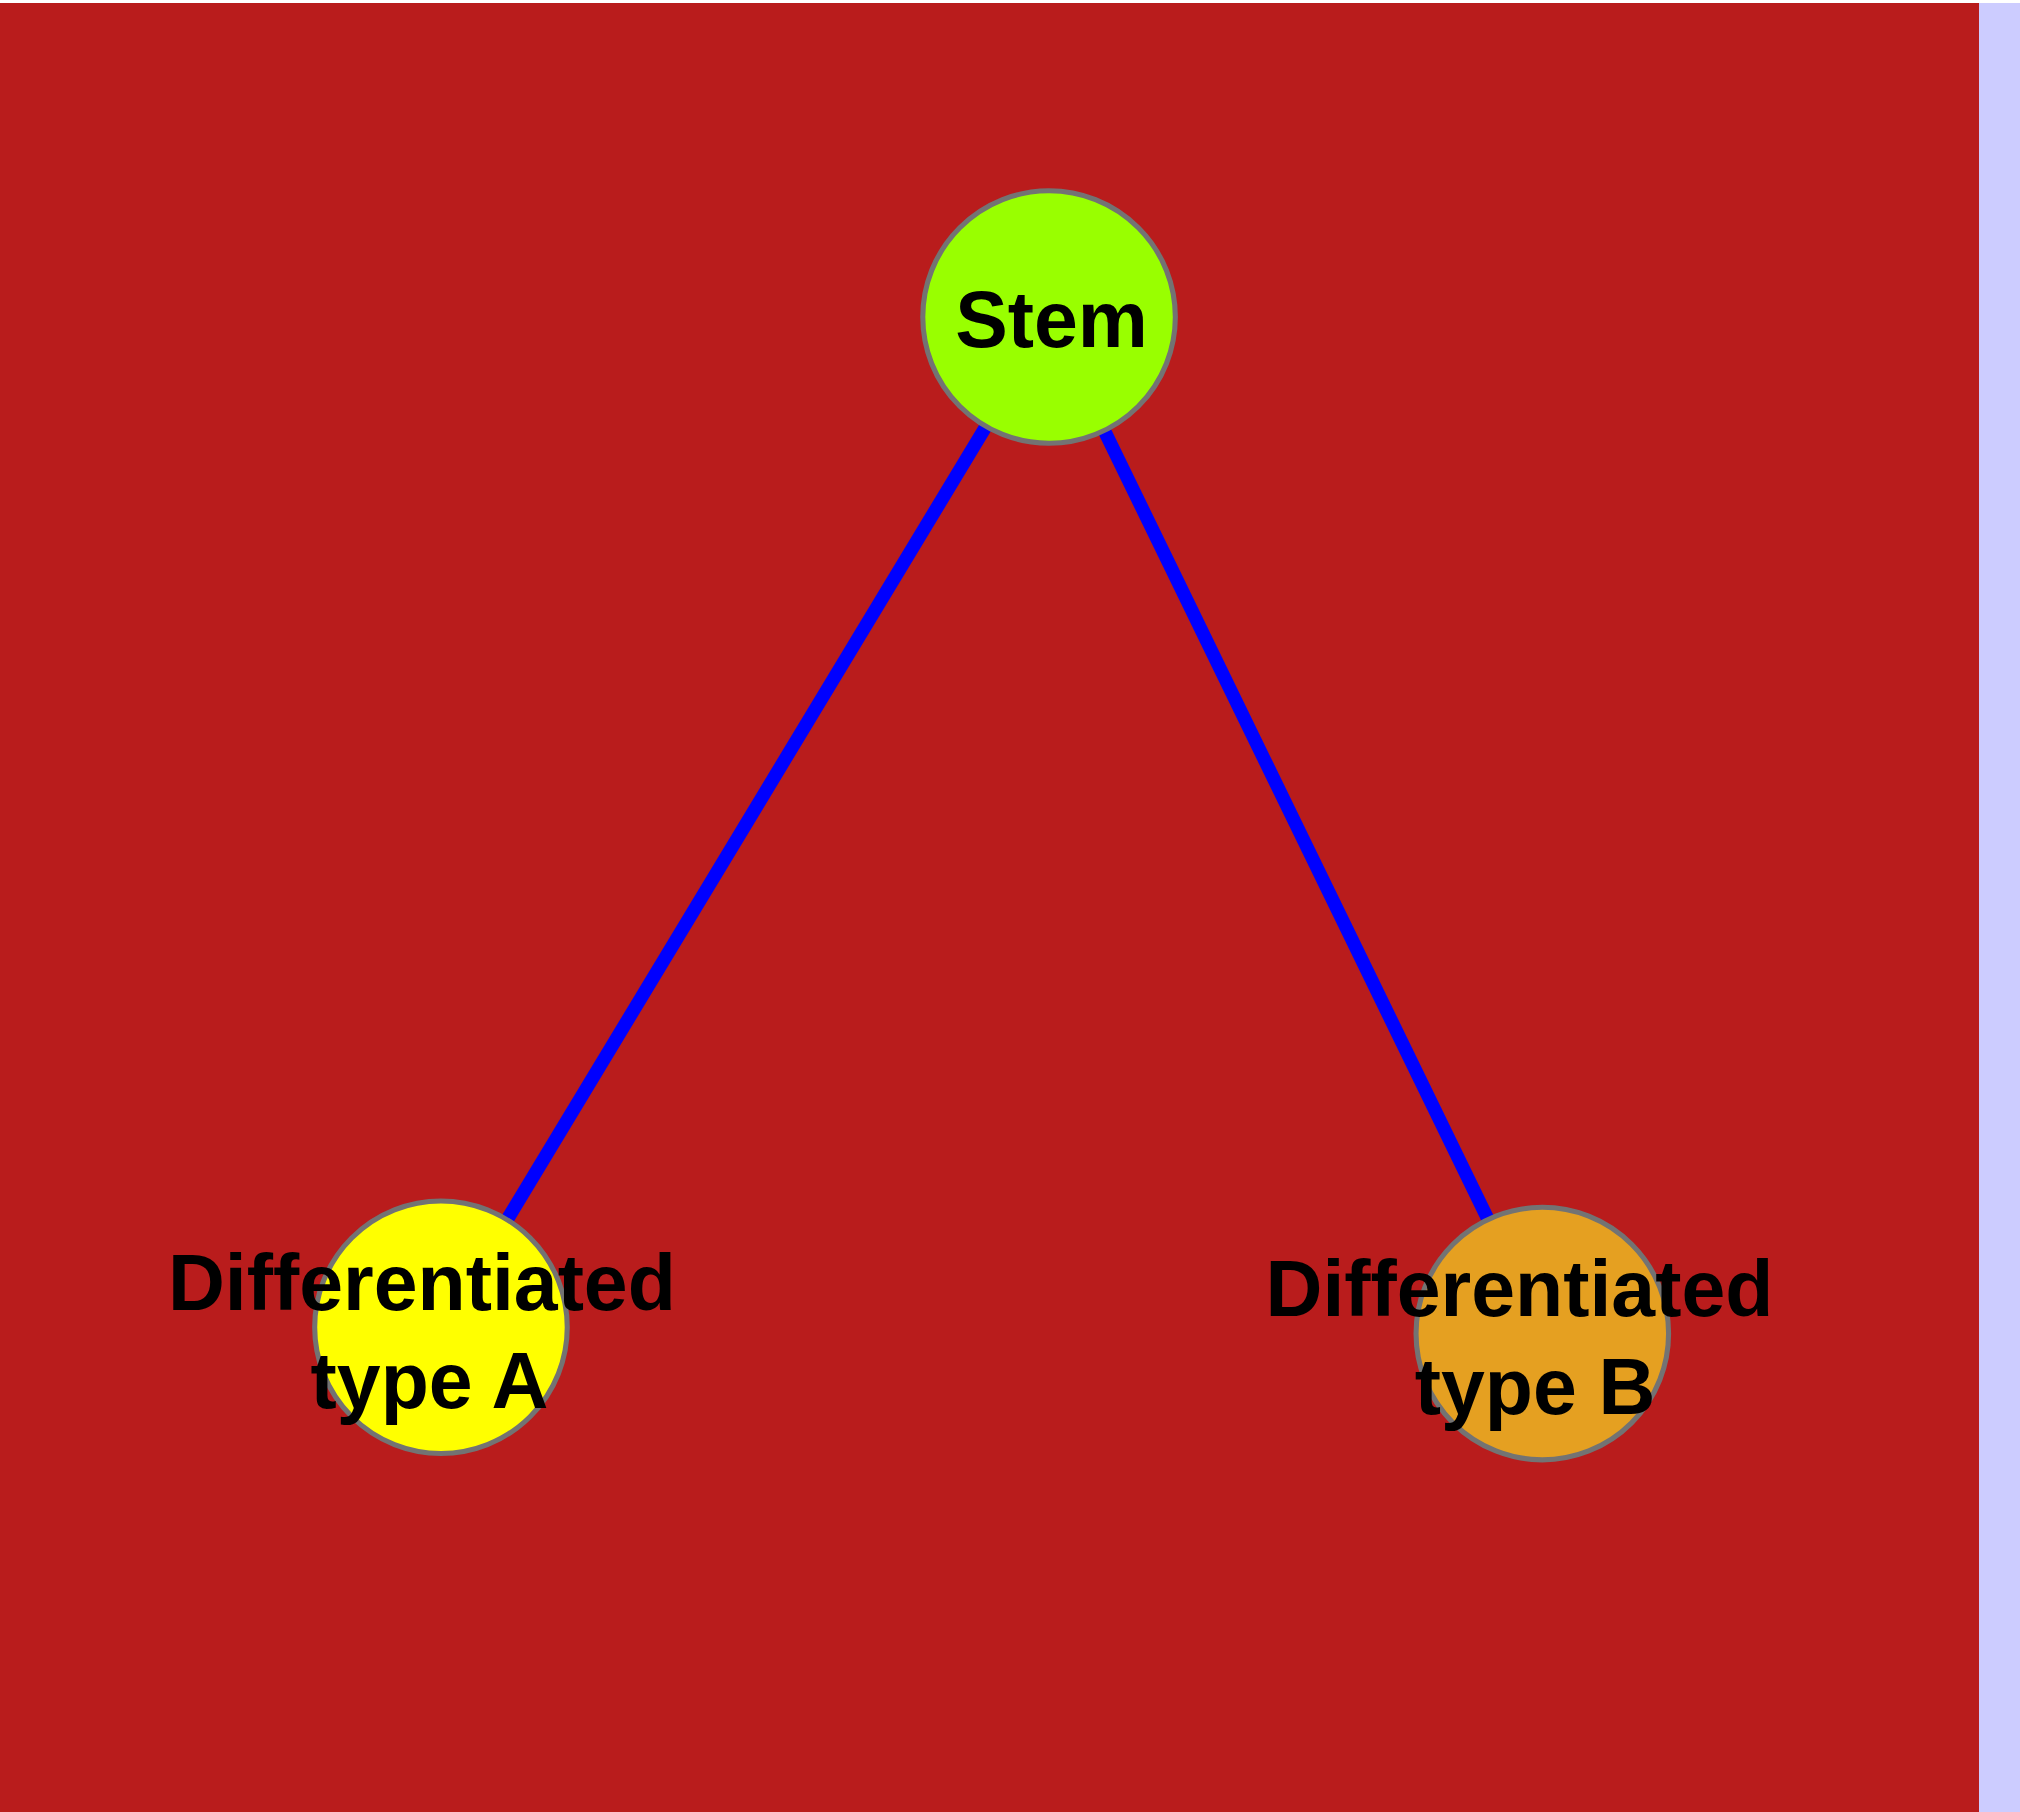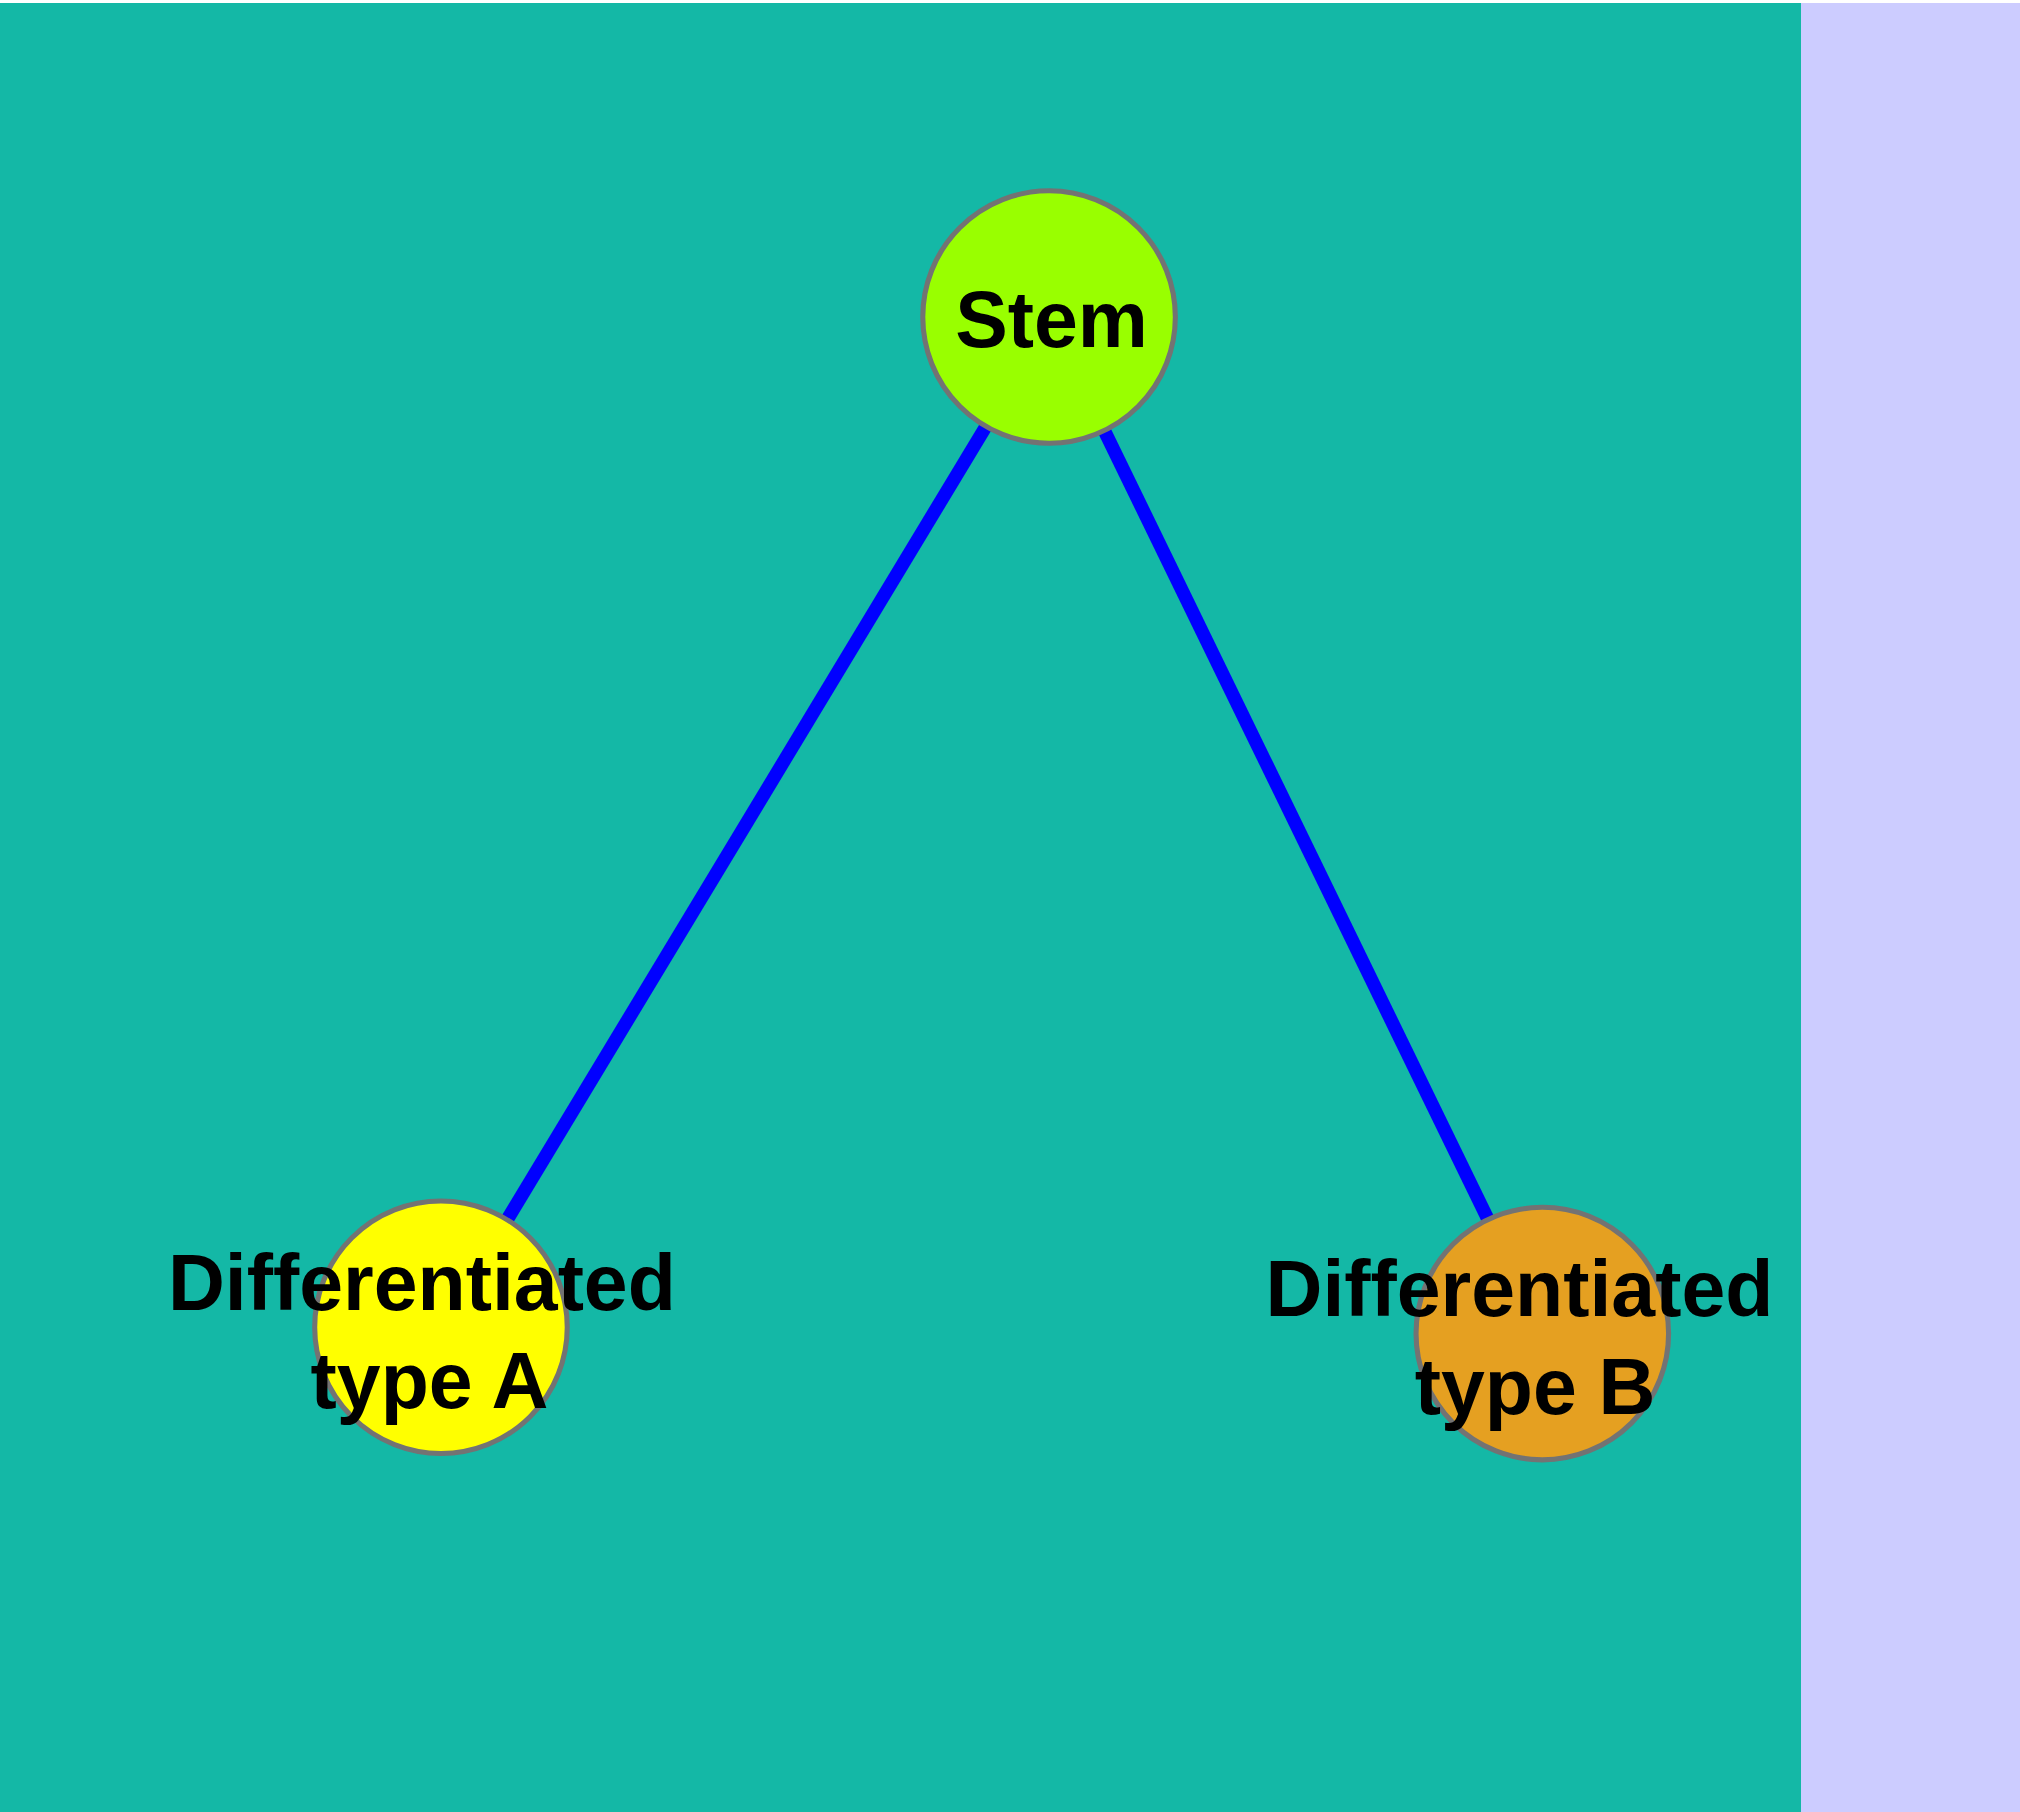--- a/index.html
+++ b/index.html
@@ -1,16 +1,16 @@
 <!DOCTYPE html>
 <html style="font-size:13.6px"><head>
 <meta charset="utf-8">
 <style>
 html,body{margin:0;padding:0;background:#CCCCFF;overflow:hidden}
-#page{position:relative;width:1801px;height:1812px;background:#14b8a6}
+#page{position:relative;width:1979px;height:1812px;background:#b91c1c}
 #topstrip{position:absolute;left:0;top:0;width:2021px;height:3.4px;background:#ffffff}
 svg{position:absolute;left:0;top:0}
 text{font-family:"Liberation Sans",sans-serif;font-weight:bold;font-size:93px;fill:#000000}
 </style>
 </head>
 <body>
 <div id="page">
 <svg width="2021" height="1812" viewBox="0 0 2384 2138" style="filter:blur(0.7px)">
   <line x1="1241" y1="374" x2="521.5" y2="1566" stroke="#0000ff" stroke-width="15.8"></line>
   <line x1="1237.5" y1="374" x2="1821" y2="1573.5" stroke="#0000ff" stroke-width="15.8"></line>

